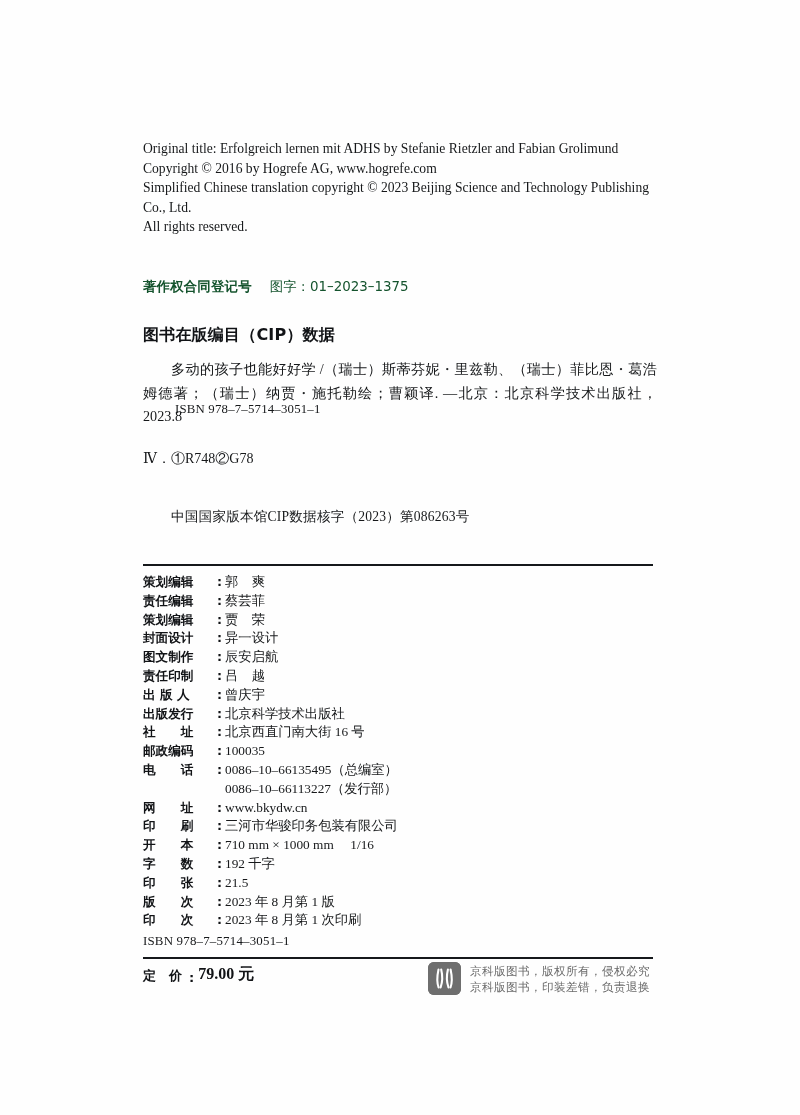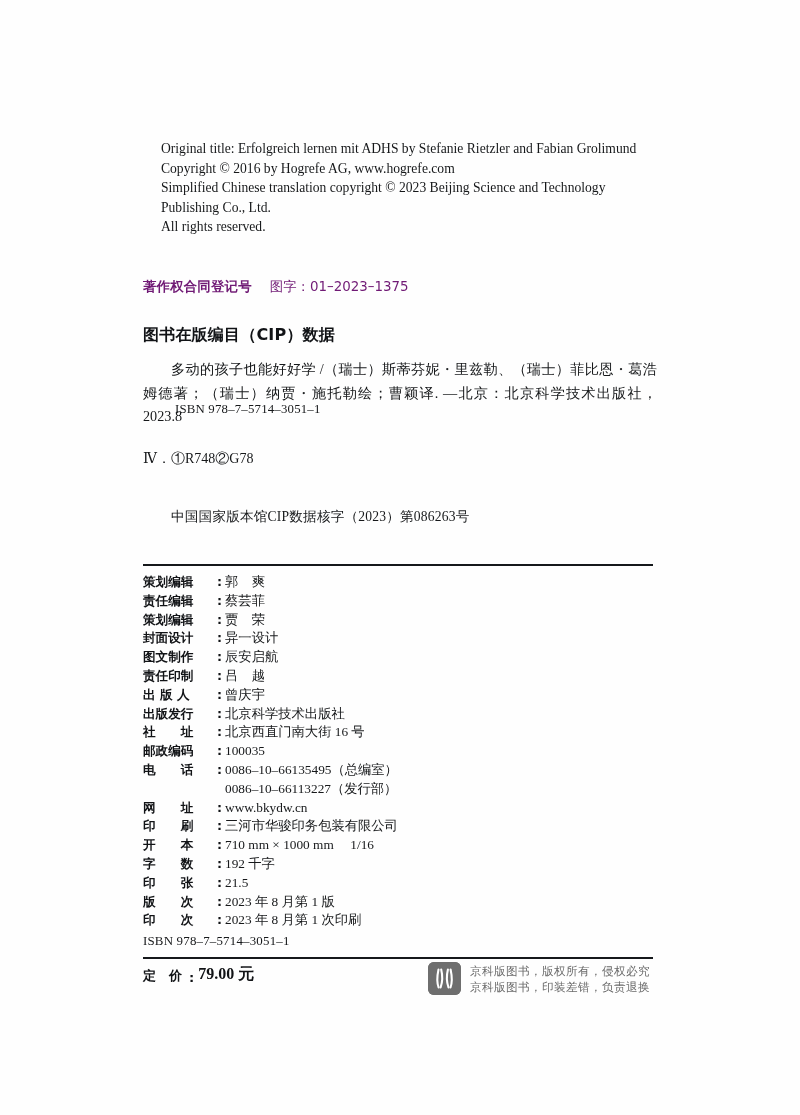--- a/index.html
+++ b/index.html
@@ -30,32 +30,31 @@
     left: 143px;
     top: 139px;
     width: 512px;
     font-family: "Liberation Serif", "DejaVu Serif", serif;
     font-size: 13.6px;
     line-height: 19.6px;
     color: #16181a;
   }
   .rights-block .line {
     white-space: normal;
-    margin-left: 18px;
   }
 
   
   .contract-row {
     position: absolute;
     left: 143px;
     top: 278px;
     font-family: "DejaVu Sans", "Liberation Sans", sans-serif;
     font-size: 13.4px;
     font-weight: 700;
-    color: #701a75;
+    color: #14532d;
     letter-spacing: 0.2px;
   }
   .contract-row .num {
     font-weight: 400;
     padding-left: 18px;
     letter-spacing: 0px;
   }
 
   
   .cip-heading {

